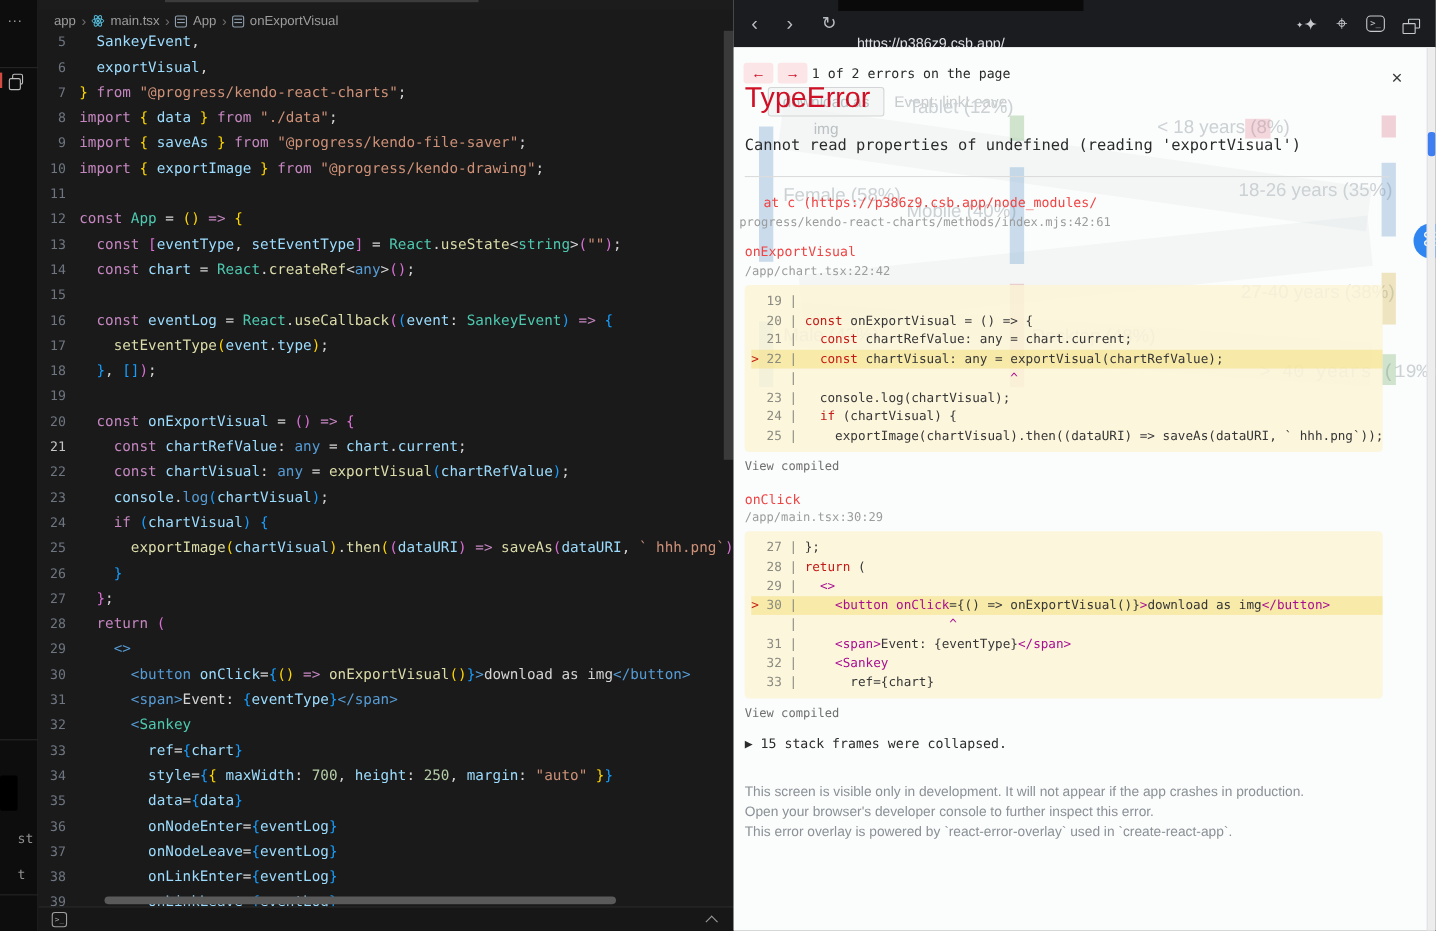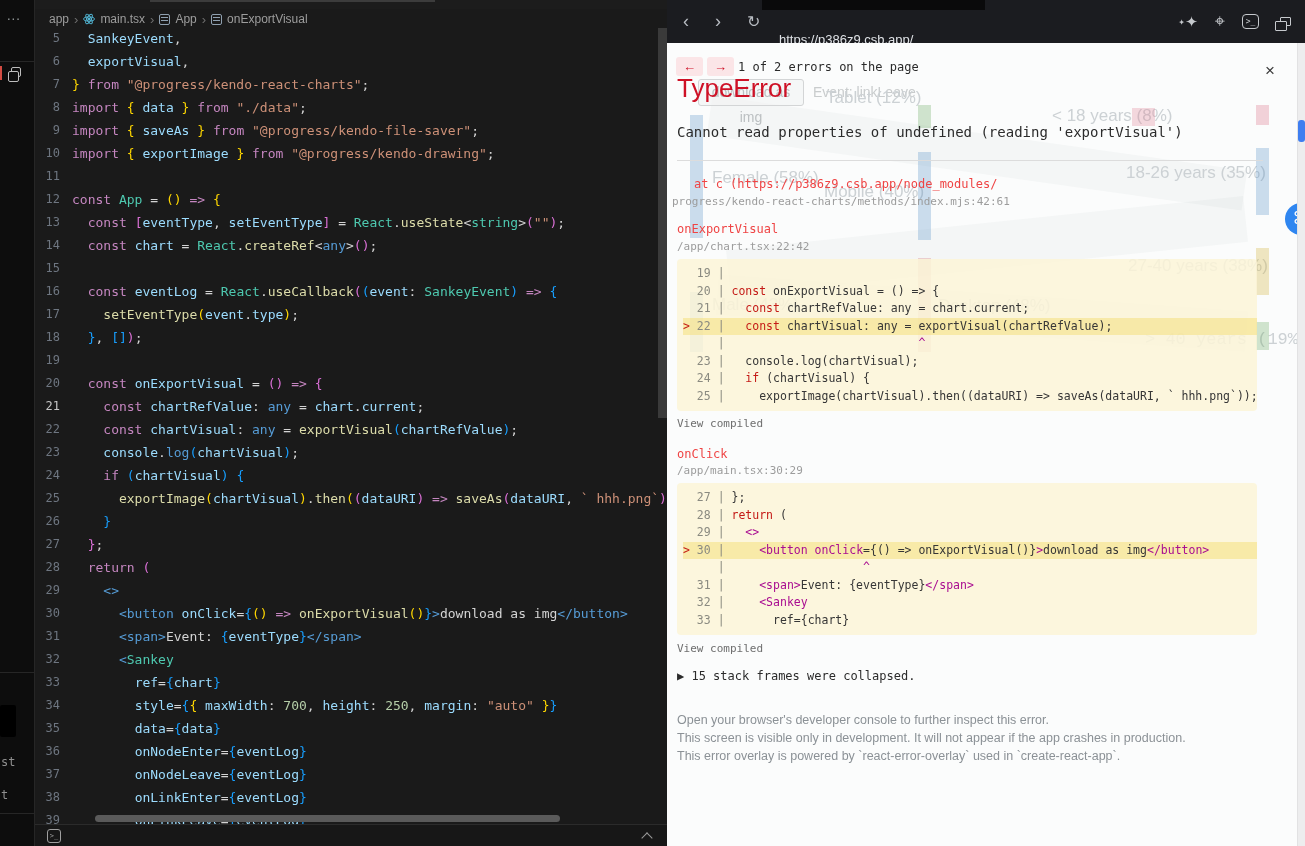--- a/index.html
+++ b/index.html
@@ -12,21 +12,21 @@
   #activity-bar { position:absolute; left:0; top:0; width:35px; height:846px;
                   background:#0d0d0d; border-right:1px solid #262626; }
   .ab-dots { position:absolute; left:7px; top:8px; color:#9aa0a0; font-size:13px; letter-spacing:1px; }
   .ab-div { position:absolute; left:0; width:35px; height:1px; background:#262626; }
   .ab-red { position:absolute; left:0; top:66px; width:2px; height:14px; background:#d24b42; }
   .copy-icon { position:absolute; left:11px; top:67px; width:10px; height:10px;
                border:1.2px solid #bdbdbd; border-radius:2px; }
   .copy-icon::before { content:""; position:absolute; left:-4px; top:3px; width:9px; height:9px;
                border:1.2px solid #bdbdbd; border-radius:2px; background:#0d0d0d; }
   .ab-black-box { position:absolute; left:0; top:705px; width:16px; height:32px; background:#000; border-radius:2px; }
-  .ab-frag { position:absolute; left:1px; color:#8f8f8f; font-size:12px; font-family:"DejaVu Sans Mono",monospace; }
+  .ab-frag { position:absolute; left:16px; color:#8f8f8f; font-size:12px; font-family:"DejaVu Sans Mono",monospace; }
 
   
   #editor-pane { position:absolute; left:35px; top:0; width:632px; height:846px;
                  background:#1a1a1a; overflow:hidden; }
   .tabstrip { position:absolute; left:0; top:0; width:632px; height:9px; background:#1c1c1c; }
   .tab-hairline { position:absolute; left:115px; top:0; width:285px; height:2px; background:#3c3c3c; }
   .breadcrumb { position:absolute; left:14px; top:10px; height:18px; display:flex; align-items:center;
                 gap:5px; font-size:12px; color:#9d9d9d; white-space:nowrap; }
   .bc-sep { color:#6e6e6e; font-size:13px; }
   .sym-icon { display:inline-block; width:11px; height:11px; border:1px solid #8fa0b0; border-radius:2px; position:relative; }
@@ -271,22 +271,22 @@
         <div class="fr-row"><span class="f-mark">  </span><span class="f-num">   | </span><span class="tk-rp">                   ^</span></div>
         <div class="fr-row"><span class="f-mark">  </span><span class="f-num">31 | </span><span class="tk-rd">    </span><span class="tk-rp">&lt;span&gt;</span><span class="tk-rd">Event: {eventType}</span><span class="tk-rp">&lt;/span&gt;</span></div>
         <div class="fr-row"><span class="f-mark">  </span><span class="f-num">32 | </span><span class="tk-rd">    </span><span class="tk-rp">&lt;Sankey</span></div>
         <div class="fr-row"><span class="f-mark">  </span><span class="f-num">33 | </span><span class="tk-rd">      ref={chart}</span></div>
       </div>
     <div class="view-compiled mono ov" style="top:599px">View compiled</div>
 
     <div class="collapsed-note mono ov">▶ 15 stack frames were collapsed.</div>
 
     <div class="footer-note ov" id="footer-note">
+        <div>This screen is visible only in development. It will not appear if the app crashes in production.</div>
         <div>Open your browser's developer console to further inspect this error.</div>
-        <div>This screen is visible only in development. It will not appear if the app crashes in production.</div>
         <div>This error overlay is powered by `react-error-overlay` used in `create-react-app`.</div>
       </div>
 
     <div class="fab ov">⌘</div>
     <div class="r-track"></div>
     <div class="r-thumb"></div>
   </div>
 </div>
 
 </body></html>

